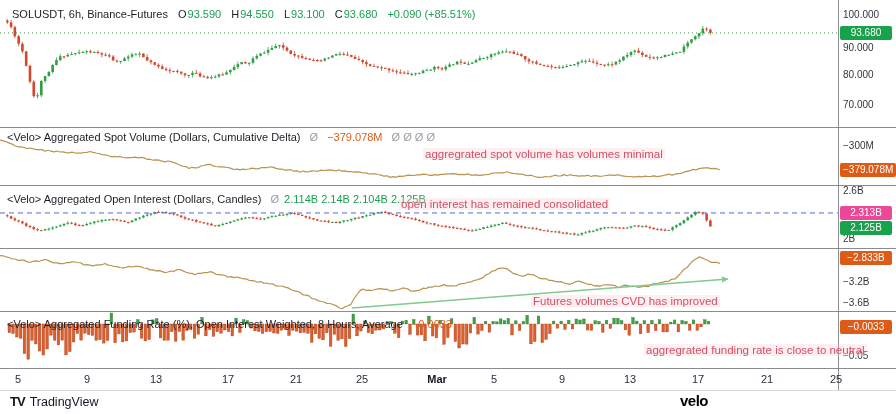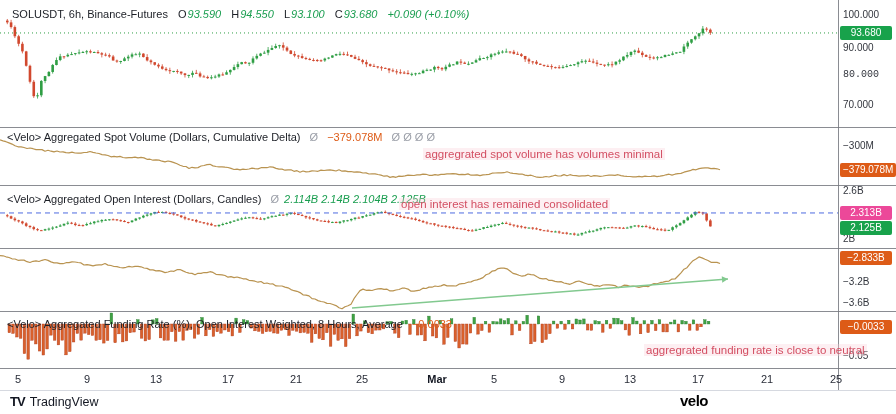--- a/index.html
+++ b/index.html
@@ -5,21 +5,21 @@
   html,body{margin:0;padding:0;background:#fff;}
   .stage{position:relative;width:896px;height:414px;background:#ffffff;overflow:hidden;
          font-family:"Liberation Sans","DejaVu Sans",sans-serif;}
   svg#series-svg{position:absolute;left:0;top:0;}
   .sep{position:absolute;left:0;width:896px;height:1px;background:#75787f;opacity:.85;}
   .sep-light{position:absolute;left:0;width:896px;height:1px;background:#d6d9e0;}
   .vaxis{position:absolute;top:0;left:838px;width:1px;height:390px;background:#75787f;opacity:.85;}
   .header{position:absolute;font-size:11px;line-height:13px;color:#1c1f26;white-space:nowrap;z-index:5;}
   .header .t{color:#1c1f26;}
   .header .lbl{color:#1c1f26;margin-left:7px;}
-  .header .vg{color:#1a9e50;margin-left:1px;font-style:italic;}
+  .header .vg{color:#1a9e50;margin-left:1px;}
   .header .vo{color:#dd5b17;margin-left:6px;}
   .header .zero{color:#9b9fa8;margin-left:6px;}
   .axis-label{position:absolute;left:843px;transform:translateY(-50%);font-size:10px;color:#33363e;white-space:nowrap;}
   .badge{position:absolute;left:840px;transform:translateY(-50%);min-width:52px;box-sizing:border-box;
          text-align:center;font-size:10px;line-height:14px;color:#fff;border-radius:2px;padding:0 3px;white-space:nowrap;}
   .annotation{position:absolute;font-size:11.5px;color:#d34f63;background:rgba(248,205,215,.32);
               padding:0 2px;white-space:nowrap;z-index:6;}
   .time-scale{position:absolute;left:0;top:369px;width:838px;height:21px;}
   .time-label{position:absolute;top:4px;transform:translateX(-50%);font-size:11px;color:#2a2e39;}
   .time-label.bold{font-weight:700;color:#131722;}
@@ -985,21 +985,21 @@
   <div class="sep" style="top:368px"></div>
   <div class="sep-light" style="top:390px"></div>
   <div class="vaxis"></div>
 
   <div class="header" style="left:12px;top:8px">
     <span class="t">SOLUSDT, 6h, Binance-Futures</span>
     <span class="lbl">O</span><span class="vg">93.590</span>
     <span class="lbl">H</span><span class="vg">94.550</span>
     <span class="lbl">L</span><span class="vg">93.100</span>
     <span class="lbl">C</span><span class="vg">93.680</span>
-    <span class="vg" style="margin-left:7px">+0.090 (+0.10%)</span>
+    <span class="vg" style="margin-left:7px">+0.090 (+85.51%)</span>
   </div>
 
   <div class="header" style="left:7px;top:131px">
     <span class="t">&lt;Velo&gt; Aggregated Spot Volume (Dollars, Cumulative Delta)</span>
     <span class="zero">Ø</span>
     <span class="vo">−379.078M</span>
     <span class="zero">Ø  Ø  Ø  Ø</span>
   </div>
 
   <div class="header" style="left:7px;top:193px">
@@ -1034,30 +1034,31 @@
   <div class="footer">
     <div class="tv-logo">
       <span class="tv-mark">TV</span>
       <span class="tv-name">TradingView</span>
     </div>
     <div class="velo-logo">velo</div>
   </div>
 
 <div class="axis-label" style="top: 14px;">100.000</div>
     <div class="axis-label" style="top: 47px;">90.000</div>
-    <div class="axis-label" style="top: 74px; font-family: Liberation Mono, monospace;">80.000</div>
+    <div class="axis-label" style="top: 74px;">80.000</div>
     <div class="axis-label" style="top: 104px;">70.000</div>
     <div class="badge" style="top: 33px; background: rgb(24, 162, 75);">93.680</div>
     <div class="axis-label" style="top: 145px;">−300M</div>
     <div class="badge" style="top: 170px; background: rgb(221, 91, 23);">−379.078M</div>
     <div class="axis-label" style="top: 190px;">2.6B</div>
     <div class="axis-label" style="top: 238px;">2B</div>
     <div class="badge" style="top: 213px; background: #ec4899;">2.313B</div>
     <div class="badge" style="top: 228px; background: rgb(24, 162, 75);">2.125B</div>
     <div class="axis-label" style="top: 281px;">−3.2B</div>
     <div class="axis-label" style="top: 302px;">−3.6B</div>
     <div class="badge" style="top: 258px; background: rgb(221, 91, 23);">−2.833B</div>
     <div class="axis-label" style="top: 355px;">−0.05</div>
     <div class="badge" style="top: 327px; background: rgb(221, 91, 23);">−0.0033</div>
     <div class="annotation" style="left: 423px; top: 148px;">aggregrated spot volume has volumes minimal</div>
     <div class="annotation" style="left: 399px; top: 198px;">open interest has remained consolidated</div>
+    <div class="annotation" style="left: 531px; top: 295px;">Futures volumes CVD has improved</div>
     <div class="annotation" style="left: 644px; top: 344px;">aggregrated funding rate is close to neutral</div>
   </div>
 
 </body></html>

